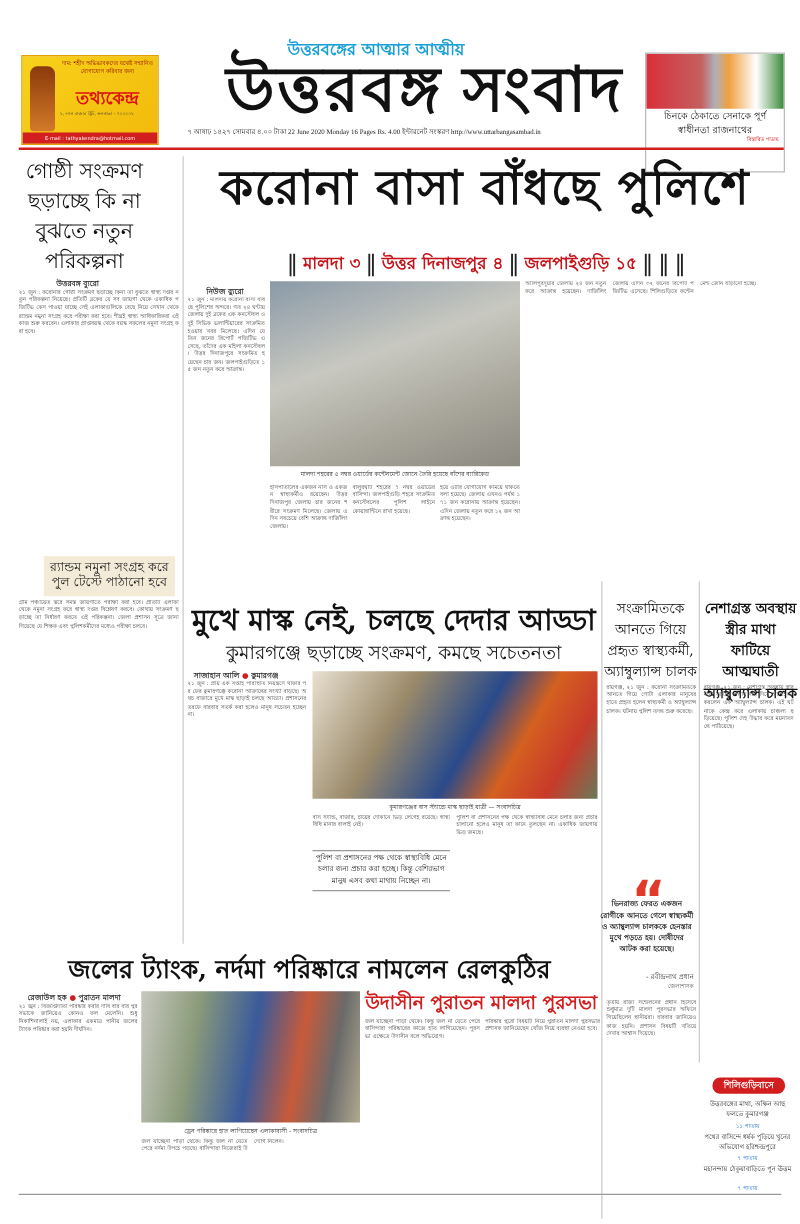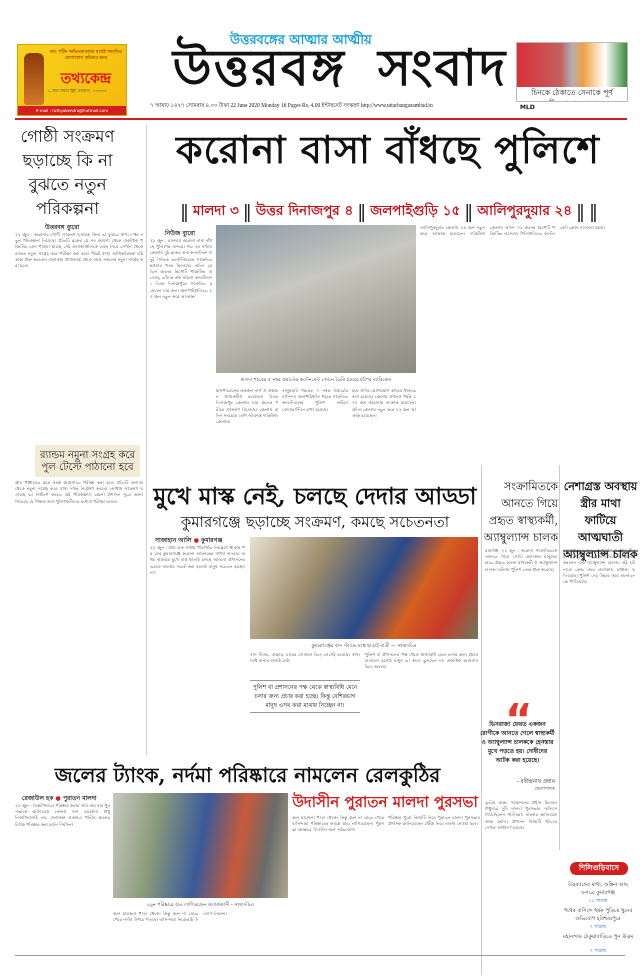--- a/index.html
+++ b/index.html
@@ -1,46 +1,46 @@
 <!DOCTYPE html>
 <html><head>
 <meta charset="utf-8">
 <style>
 *{box-sizing:border-box;margin:0;padding:0}
 body{width:640px;height:979px;background:#fff;font-family:"DejaVu Sans",sans-serif;color:#111;position:relative;overflow:hidden}
 .abs{position:absolute}
 .mast-tag{left:230px;top:30px;width:200px;text-align:left;color:#1aa0d8;font-size:13px;font-weight:bold}
-.mast-title{left:150px;top:44px;width:380px;text-align:center;font-size:50px;font-weight:bold;letter-spacing:2px;line-height:56px;font-family:Liberation Mono, monospace}
+.mast-title{left:150px;top:44px;width:380px;text-align:center;font-size:50px;font-weight:bold;letter-spacing:2px;line-height:56px;font-family:Liberation Sans, sans-serif}
 .mast-info{left:150px;top:102px;width:360px;font-size:5.5px;color:#222;white-space:nowrap;font-family:"Liberation Serif",serif}
 .mast-mld{left:520px;top:103px;font-size:6px;font-weight:bold}
 .ad-left{left:17px;top:44px;width:110px;height:72px;background:linear-gradient(135deg,#f7d21a,#f3b90c);border:1px solid #e0a000;overflow:hidden}
 .ad-left .bottle{position:absolute;left:6px;top:8px;width:20px;height:52px;background:linear-gradient(#8b3a0a,#d27a2a);border-radius:6px 6px 3px 3px}
 .ad-left .l1{position:absolute;left:30px;top:4px;width:76px;font-size:4.5px;color:#8b0000;text-align:center;line-height:6px}
 .ad-left .brand{position:absolute;left:30px;top:22px;width:76px;font-size:14px;color:#d11;font-weight:bold;text-align:center}
 .ad-left .addr{position:absolute;left:30px;top:44px;width:76px;font-size:3.5px;color:#333;line-height:5px}
 .ad-left .mail{position:absolute;left:0;bottom:0;width:100%;height:9px;background:#d21e1e;color:#fff;font-size:4px;text-align:center;line-height:9px}
-.ad-right{left:516px;top:42px;width:112px;height:60px;border:1px solid #bbb;background:#fff;overflow:hidden}
+.ad-right{left:516px;top:42px;width:112px;height:96px;border:1px solid #bbb;background:#fff;overflow:hidden}
 .ad-right .img{height:44px;background:linear-gradient(90deg,#d8303a 0%,#c46060 40%,#b0b0b8 50%,#f0a040 60%,#ffffff 80%,#3a8a3a 100%)}
 .ad-right .t{font-size:7.5px;text-align:center;line-height:11px;color:#111}
 .ad-right .more{font-size:4px;color:#c00;text-align:right;padding-right:4px}
 .redline{left:15px;top:118px;width:612px;height:2px;background:#d21e1e}
 .side-head{left:10px;top:125px;width:115px;text-align:center;font-size:16.5px;line-height:24px;font-family:"DejaVu Serif",serif}
 .vsep{background:#ccc;width:1px}
 .lead-head{left:148px;top:120px;width:480px;text-align:center;font-size:38px;font-weight:bold;line-height:60px;font-family:"DejaVu Serif",serif;letter-spacing:1px}
 .counts{left:150px;top:200px;width:478px;display:flex;justify-content:center;align-items:center;gap:4px;font-size:13.5px;color:#c3151b;font-weight:bold}
 .counts .sep{color:#222;font-weight:normal;font-size:18px}
 .byline{font-size:6px;font-weight:bold;color:#333}
 .byline .dot{color:#d21e1e}
 .text{font-size:4.4px;line-height:6.2px;color:#444;text-align:justify;overflow:hidden;word-break:break-all}
 .photo{background:#aaa}
 .caption{font-size:4.8px;text-align:center;color:#333}
 .pull{left:35px;top:445px;width:105px;height:32px;background:#f3ead8;font-size:10px;text-align:center;line-height:12px;padding-top:4px;color:#222}
 .h-mid{left:150px;top:478px;width:330px;text-align:center;font-size:23px;font-weight:bold;font-family:"DejaVu Serif",serif}
 .h-sub{left:150px;top:510px;width:330px;text-align:center;font-size:15px;font-family:"DejaVu Serif",serif}
-.h-r1{left:483px;top:478px;width:75px;text-align:right;font-size:11px;line-height:17px;font-family:"DejaVu Serif",serif}
+.h-r1{left:483px;top:478px;width:75px;text-align:center;font-size:11px;line-height:17px;font-family:"DejaVu Serif",serif}
 .h-r2{left:563px;top:478px;width:75px;text-align:center;font-size:11px;line-height:17px;font-weight:bold;font-family:"DejaVu Serif",serif}
 .quote-mark{left:505px;top:700px;font-size:42px;color:#e23a2a;font-weight:bold;line-height:40px}
 .quote{left:480px;top:720px;width:75px;font-size:5.8px;line-height:9px;text-align:center;font-weight:bold;color:#222}
 .quote-src{left:480px;top:778px;width:75px;text-align:right;font-size:5.5px;color:#333}
 .h-bottom{left:15px;top:760px;width:465px;text-align:center;font-size:20px;font-weight:bold;font-family:"DejaVu Serif",serif;line-height:30px}
 .h-red{left:290px;top:790px;width:190px;text-align:center;font-size:15px;color:#d21e1e;font-weight:bold;font-family:"DejaVu Serif",serif}
 .promo-logo{left:570px;top:862px;width:58px;height:13px;border-radius:6px;background:#d21e1e;color:#fff;font-size:7px;font-weight:bold;text-align:center;line-height:13px}
 .promo{left:562px;width:72px;text-align:center;font-size:5.2px;line-height:8px;color:#222}
 .promo-more{left:562px;width:72px;text-align:center;font-size:4.5px;color:#1a6ad8}
 .bottom-rule{left:15px;top:955px;width:610px;height:1px;background:#999}
@@ -79,21 +79,20 @@
 
 <div class="abs lead-head">করোনা বাসা বাঁধছে পুলিশে</div>
 <div class="abs counts">
   <span class="sep">‖</span>
   <span><span>মালদা</span> <span>৩</span></span>
   <span class="sep">‖</span>
   <span><span>উত্তর দিনাজপুর</span> <span>৪</span></span>
   <span class="sep">‖</span>
   <span><span>জলপাইগুড়ি</span> <span>১৫</span></span>
   <span class="sep">‖</span>
-  <span><span>আলিপুরদুয়ার</span> <span>২৪</span></span>
   <span class="sep">‖</span>
   <span class="sep">‖</span>
 </div>
 <div class="abs byline" style="left:165px;top:228px">নিউজ ব্যুরো</div>
 <div class="abs text" style="left:150px;top:238px;width:62px;height:215px">২১ জুন : মালদায় করোনা বাসা বাঁধছে পুলিশের অন্দরে। গত ২৪ ঘণ্টায় জেলায় দুই ব্লকের এক কনস্টেবল ও দুই সিভিক ভলান্টিয়ারের সংক্রমিত হওয়ার খবর মিলেছে। এদিন যে তিন জনের রিপোর্ট পজিটিভ এসেছে, তাঁদের এক মহিলা কনস্টেবল। উত্তর দিনাজপুরে সংক্রমিত হয়েছেন চার জন। জলপাইগুড়িতে ১৫ জন নতুন করে আক্রান্ত।</div>
 <div class="abs photo" style="left:216px;top:225px;width:200px;height:148px;background:linear-gradient(160deg,#8a9aa8 0%,#c8c8c0 40%,#a9a79c 70%,#8c8a80 100%)"></div>
 <div class="abs caption" style="left:216px;top:376px;width:200px">মালদা শহরের ৫ নম্বর ওয়ার্ডের কন্টেনমেন্ট জোনে তৈরি হয়েছে বাঁশের ব্যারিকেড</div>
 <div class="abs text" style="left:216px;top:388px;width:62px;height:60px">হাসপাতালের একজন নার্স ও একজন স্বাস্থ্যকর্মীও রয়েছেন। উত্তর দিনাজপুর জেলায় চার জনের শরীরে সংক্রমণ মিলেছে। জেলায় এদিন সবচেয়ে বেশি আক্রান্ত দার্জিলিং জেলায়।</div>
 <div class="abs text" style="left:282px;top:388px;width:66px;height:60px">বালুরঘাট শহরের ৭ নম্বর ওয়ার্ডের বাসিন্দা। জলপাইগুড়ি শহরে সংক্রমিত কনস্টেবলের পুলিশ লাইনে কোয়ারান্টিনে রাখা হয়েছে।</div>
 <div class="abs text" style="left:352px;top:388px;width:64px;height:60px">হয়ে ওঠার যোগাযোগ কমিয়ে থাকতে বলা হয়েছে। জেলায় এখনও পর্যন্ত ১৭১ জন করোনায় আক্রান্ত হয়েছেন। এদিন জেলায় নতুন করে ১২ জন আক্রান্ত হয়েছেন।</div>

